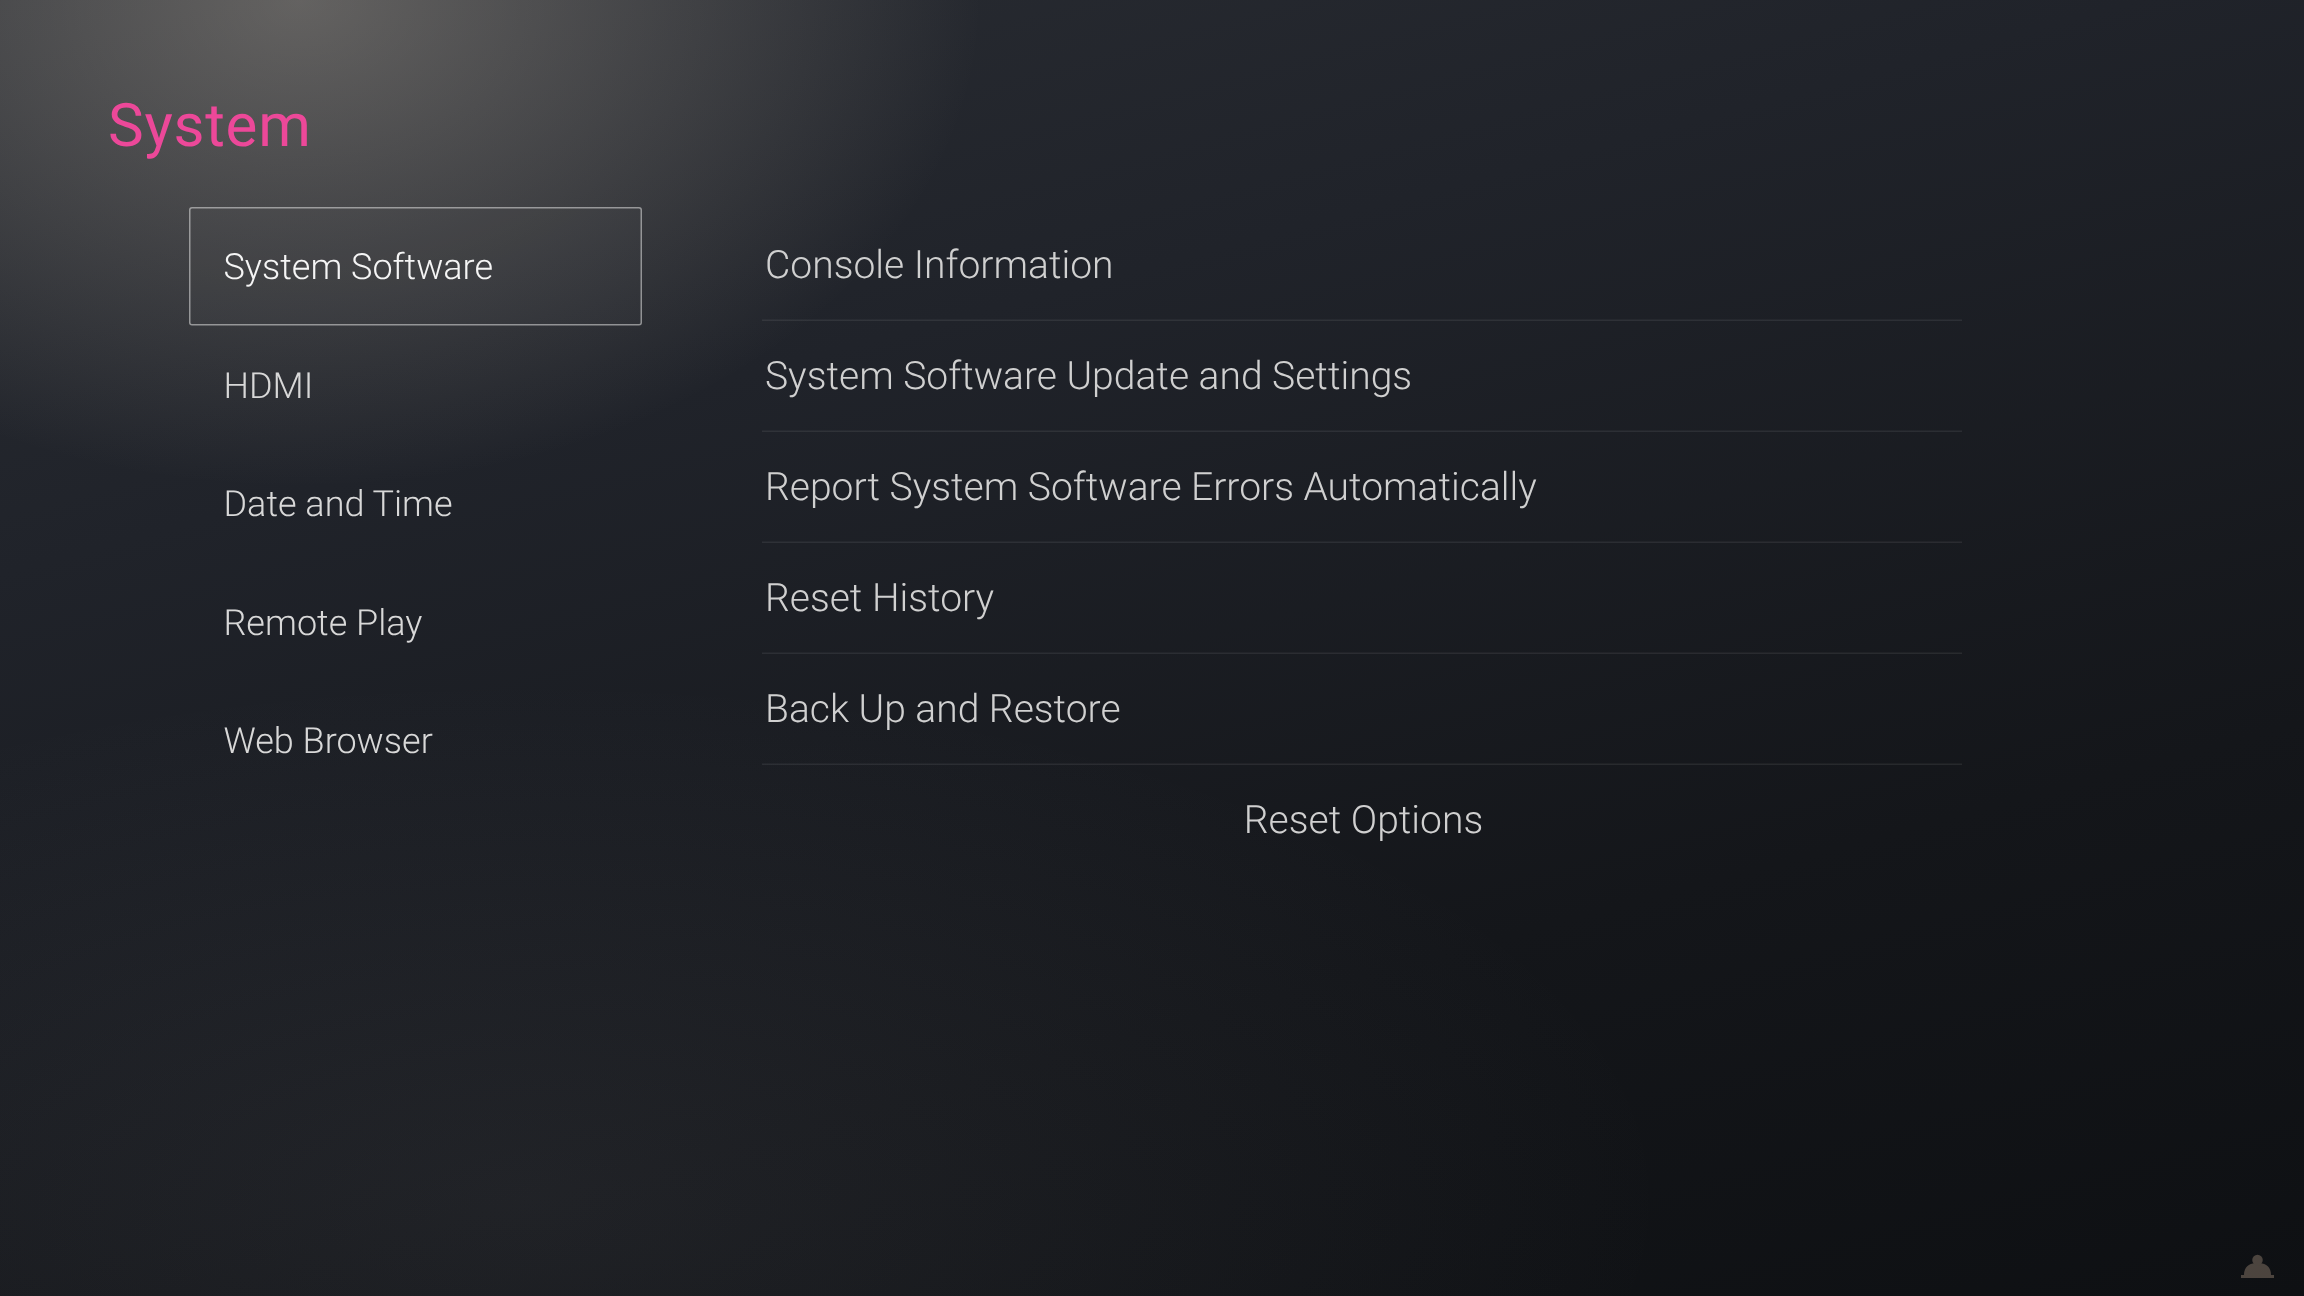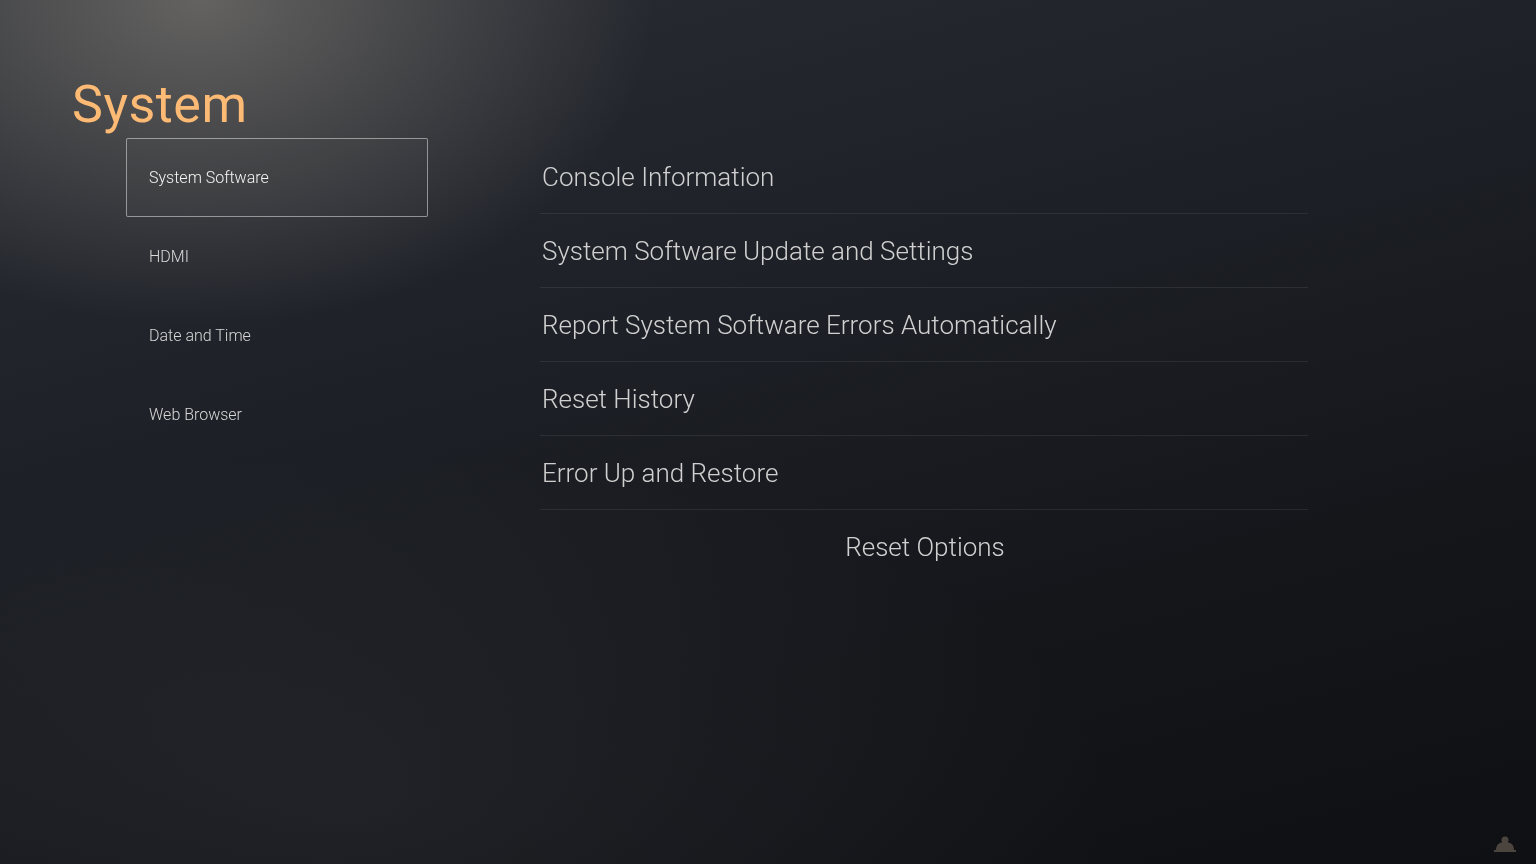--- a/index.html
+++ b/index.html
@@ -17,41 +17,41 @@
         radial-gradient(ellipse 1100px 500px at 350px 800px, rgba(180, 180, 190, 0.08), transparent 70%),
         linear-gradient(165deg, #2a2d33 0%, #20232a 30%, #14161a 70%, #0e1013 100%);
       font-family: -apple-system, BlinkMacSystemFont, "Segoe UI", Roboto, Helvetica, Arial, sans-serif;
       color: #e6e6e6;
       overflow: hidden;
       position: relative;
     }
 
     .page-title {
       position: absolute;
-      top: 74px;
+      top: 60px;
       left: 72px;
-      font-size: 52px;
+      font-size: 40px;
       font-weight: 400;
-      color: #fdba74;
+      color: #ec4899;
       letter-spacing: 0.5px;
     }
 
     .sidebar {
       position: absolute;
       top: 138px;
       left: 126px;
       width: 302px;
     }
 
     .sidebar-item {
       height: 79px;
       display: flex;
       align-items: center;
       padding-left: 22px;
-      font-size: 16px;
+      font-size: 24px;
       font-weight: 300;
       color: #d8d8d8;
       cursor: pointer;
       border: 1px solid transparent;
       border-radius: 2px;
     }
 
     .sidebar-item.selected {
       border: 1px solid rgba(225, 225, 225, 0.55);
       background: rgba(255, 255, 255, 0.015);
@@ -68,21 +68,20 @@
     .content-item {
       height: 74px;
       display: flex;
       align-items: center;
       padding-left: 2px;
       font-size: 26px;
       font-weight: 300;
       color: #d0d0d0;
       cursor: pointer;
       border-bottom: 1px solid rgba(255, 255, 255, 0.08);
-      margin-left: 32px;
     }
 
     .content-item:last-child {
       border-bottom: none;
       justify-content: center;
     }
 
     .watermark {
       position: absolute;
       bottom: 6px;
@@ -104,39 +103,42 @@
   <div class="sidebar-item selected">
     <span>System Software</span>
   </div>
   <div class="sidebar-item">
     <span>HDMI</span>
   </div>
   <div class="sidebar-item">
     <span>Date and Time</span>
   </div>
   <div class="sidebar-item">
+    <span>Remote Play</span>
+  </div>
+  <div class="sidebar-item">
     <span>Web Browser</span>
   </div>
 </div>
 
 <div class="content">
   <div class="content-item">
     <span>Console Information</span>
   </div>
   <div class="content-item">
     <span>System Software Update and Settings</span>
   </div>
   <div class="content-item">
     <span>Report System Software Errors Automatically</span>
   </div>
   <div class="content-item">
     <span>Reset History</span>
   </div>
   <div class="content-item">
-    <span>Error Up and Restore</span>
+    <span>Back Up and Restore</span>
   </div>
   <div class="content-item">
     <span>Reset Options</span>
   </div>
 </div>
 
 <div class="watermark">
   <svg viewBox="0 0 26 20" fill="none">
     <path d="M4 16 C4 10, 8 8, 13 8 C18 8, 22 10, 22 16 Z" fill="#bfa58f"></path>
     <circle cx="13" cy="6" r="3.5" fill="#bfa58f"></circle>

